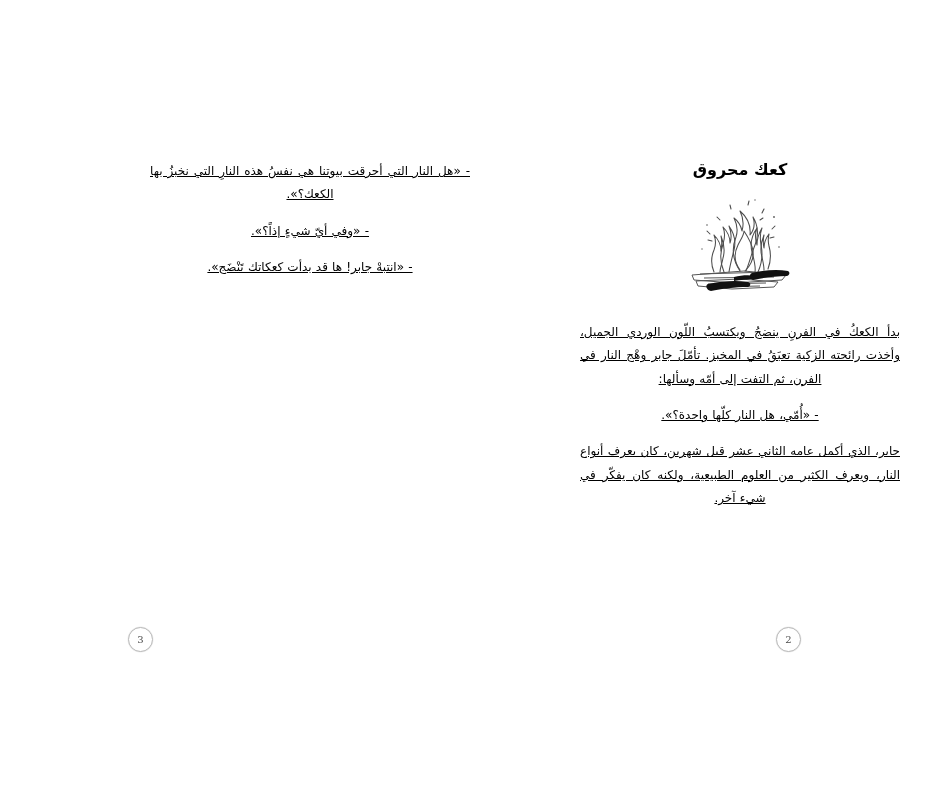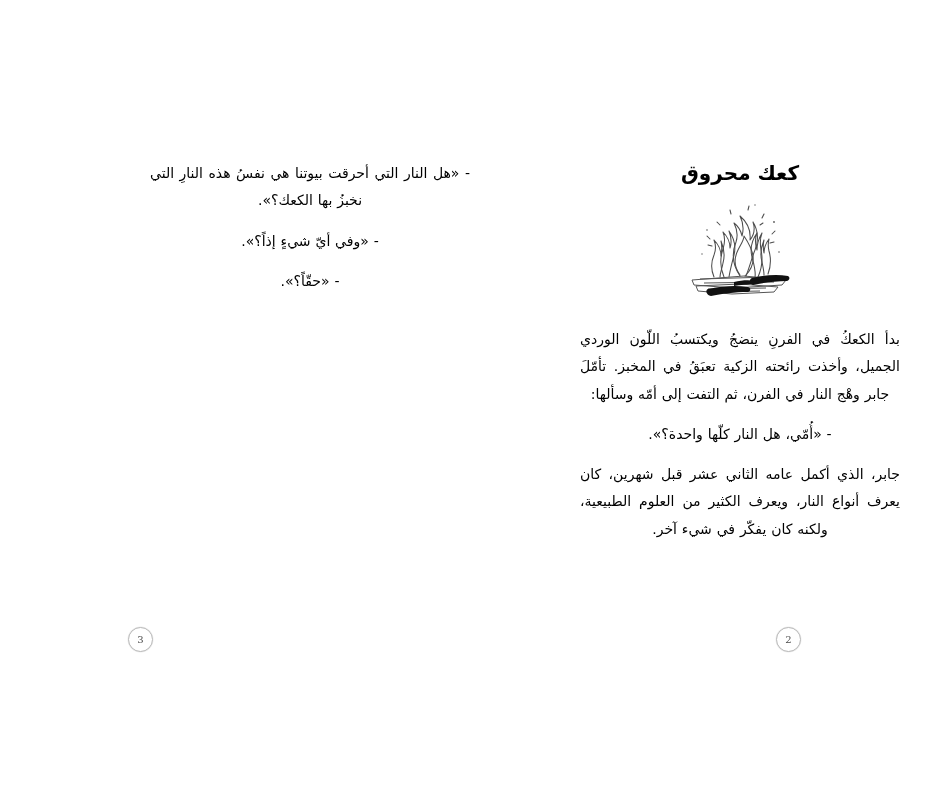--- a/index.html
+++ b/index.html
@@ -42,44 +42,45 @@
     width: 320px;
     right: 0;
     left: 0;
     margin: 0 auto;
   }
   .page-right .page-body { margin-right: 40px; margin-left: 0; }
   .page-left  .page-body { margin-right: 0; margin-left: 40px; }
 
   
   .chapter-title {
-    font-size: 20px;
+    font-size: 16px;
     font-weight: bold;
     text-align: center;
     line-height: 1.3;
     margin: 0 0 4px 0;
     letter-spacing: 0.2px;
   }
 
   
   .illustration {
     display: block;
     margin: 6px auto 22px auto;
     width: 132px;
     height: 112px;
   }
 
   
   .para {
-    font-size: 14px;
+    font-size: 12px;
     line-height: 1.95;
     text-align: justify;
     text-align-last: center;
     margin: 0 0 13px 0;
     word-spacing: 0.4px;
+    text-decoration: underline;
   }
   .para.line-short {
     text-align: right;
     text-align-last: center;
   }
   .para:last-child { margin-bottom: 0; }
 
   
   .page-number {
     position: absolute;
@@ -181,21 +182,21 @@
     <div class="page-number">
       <span>2</span>
     </div>
   </div>
 
   <div class="book-page page-left">
     <div class="page-body">
 
       <p class="para">- «هل النار التي أحرقت بيوتنا هي نفسُ هذه النارِ التي نخبزُ بها الكعك؟».</p>
       <p class="para line-short">- «وفي أيّ شيءٍ إذاً؟».</p>
-      <p class="para line-short">- «حقّاً؟».</p>
+      <p class="para line-short">- «انتبهْ جابر! ها قد بدأت كعكاتك تَنْضَج».</p>
 
     </div>
     <div class="page-number">
       <span>3</span>
     </div>
   </div>
 
 </div>
 
 </body></html>

